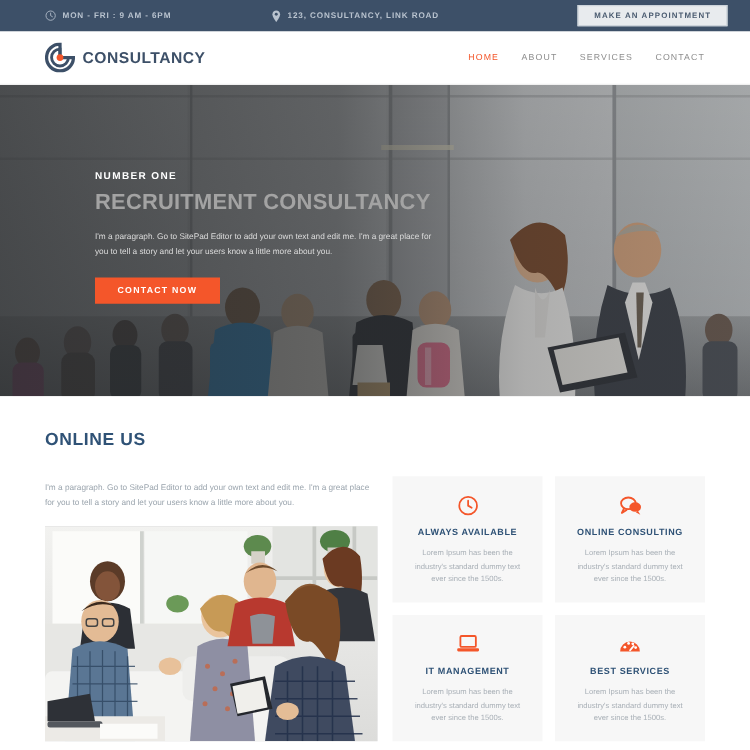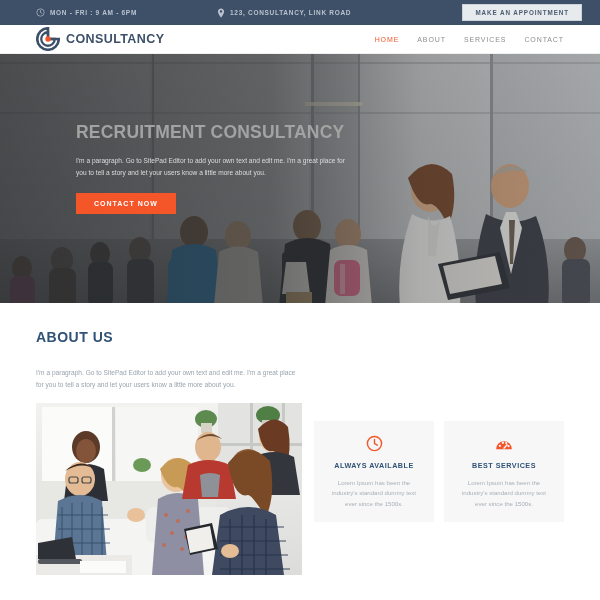--- a/index.html
+++ b/index.html
@@ -58,21 +58,21 @@
     letter-spacing: 0.9px;
     display: flex;
     align-items: center;
     justify-content: center;
     cursor: pointer;
     white-space: nowrap;
   }
 
   
   .header {
-    height: 29px;
+    height: 43px;
     background: #ffffff;
     display: flex;
     align-items: center;
     padding: 0 36px;
     justify-content: space-between;
     border-bottom: 1px solid #f0f0f0;
   }
   .logo { display: flex; align-items: center; gap: 6px; cursor: pointer; }
   .logo-mark { width: 24px; height: 24px; display: block; }
   .logo-text {
@@ -159,21 +159,21 @@
   .about-title {
     color: #2f5276;
     font-size: 14px;
     font-weight: bold;
     letter-spacing: 0.5px;
     margin-bottom: 22px;
   }
   .about-grid {
     display: flex;
     gap: 10px;
-    align-items: center;
+    align-items: flex-end;
   }
   .about-left { width: 268px; flex: 0 0 268px; }
   .about-para {
     color: #9aa4ad;
     font-size: 6.6px;
     line-height: 1.85;
     margin-bottom: 12px;
     width: 262px;
   }
   .about-photo {
@@ -356,29 +356,30 @@
         <rect x="562" y="205" width="28" height="48" rx="7" fill="#4b4f56"></rect>
 
         <ellipse cx="22" cy="214" rx="10" ry="12" fill="#6b564c"></ellipse>
         <rect x="10" y="222" width="25" height="34" rx="7" fill="#8c4c73"></rect>
       </svg>
     </div>
 
     <div class="hero-overlay"></div>
 
     <div class="hero-content">
+      <div class="hero-eyebrow">NUMBER ONE</div>
       <div class="hero-title">RECRUITMENT CONSULTANCY</div>
       <div class="hero-para">I'm a paragraph. Go to SitePad Editor to add your own text and edit me. I'm a great place for you to tell a story and let your users know a little more about you.</div>
       <button class="hero-btn">CONTACT NOW</button>
     </div>
   </div>
 
   <div class="about">
 
-    <div class="about-title">ABOUT US</div>
+    <div class="about-title">ONLINE US</div>
 
     <div class="about-grid">
 
       <div class="about-left">
         <div class="about-para">I'm a paragraph. Go to SitePad Editor to add your own text and edit me. I'm a great place for you to tell a story and let your users know a little more about you.</div>
 
         <div class="about-photo">
           <svg viewBox="0 0 266 172" preserveAspectRatio="xMidYMid slice">
             <defs>
               <linearGradient id="ofc" x1="0" y1="0" x2="0" y2="1">
@@ -472,21 +473,43 @@
           <div class="feature-icon">
             <svg width="17" height="17" viewBox="0 0 24 24">
               <circle cx="12" cy="12" r="10" fill="none" stroke="#f4562a" stroke-width="2"></circle>
               <path d="M12 6.4 V12 L16 14.4" fill="none" stroke="#f4562a" stroke-width="2" stroke-linecap="round"></path>
             </svg>
           </div>
           <div class="feature-title">ALWAYS AVAILABLE</div>
           <div class="feature-text">Lorem Ipsum has been the industry's standard dummy text ever since the 1500s.</div>
         </div>
 
-
+        <div class="feature-box">
+          <div class="feature-icon">
+            <svg width="19" height="17" viewBox="0 0 26 22">
+              <ellipse cx="10.5" cy="8.5" rx="8" ry="6.4" fill="none" stroke="#f4562a" stroke-width="2"></ellipse>
+              <path d="M6 13.6 L3.4 19 L9 15.4" fill="none" stroke="#f4562a" stroke-width="2" stroke-linejoin="round"></path>
+              <ellipse cx="18" cy="12.6" rx="6.4" ry="5.2" fill="#f4562a"></ellipse>
+              <path d="M21 16.6 L23.6 21 L18.6 18.2 Z" fill="#f4562a"></path>
+            </svg>
+          </div>
+          <div class="feature-title">ONLINE CONSULTING</div>
+          <div class="feature-text">Lorem Ipsum has been the industry's standard dummy text ever since the 1500s.</div>
+        </div>
+
+        <div class="feature-box">
+          <div class="feature-icon">
+            <svg width="19" height="16" viewBox="0 0 26 22">
+              <rect x="4.5" y="2.5" width="17" height="12" rx="1.4" fill="none" stroke="#f4562a" stroke-width="2"></rect>
+              <rect x="1" y="16" width="24" height="3.4" rx="1.2" fill="#f4562a"></rect>
+            </svg>
+          </div>
+          <div class="feature-title">IT MANAGEMENT</div>
+          <div class="feature-text">Lorem Ipsum has been the industry's standard dummy text ever since the 1500s.</div>
+        </div>
 
         <div class="feature-box">
           <div class="feature-icon">
             <svg width="18" height="15" viewBox="0 0 24 18">
               <path d="M1.5 16.5 A10.5 10.5 0 0 1 22.5 16.5 Z" fill="#f4562a"></path>
               <circle cx="6.5" cy="12" r="1.5" fill="#fff"></circle>
               <circle cx="10.5" cy="8" r="1.5" fill="#fff"></circle>
               <circle cx="15" cy="8.4" r="1.5" fill="#fff"></circle>
               <circle cx="18" cy="12.4" r="1.5" fill="#fff"></circle>
               <path d="M12 15.4 L16 10.6" stroke="#fff" stroke-width="1.8" stroke-linecap="round"></path>

